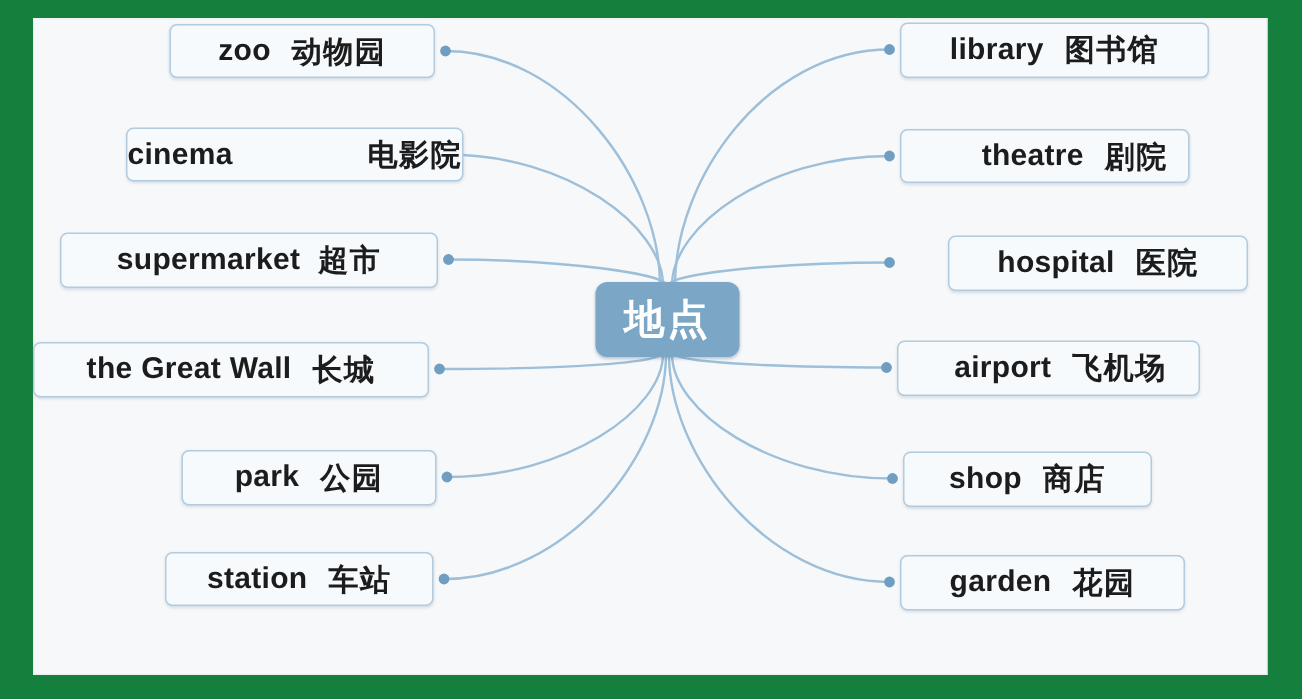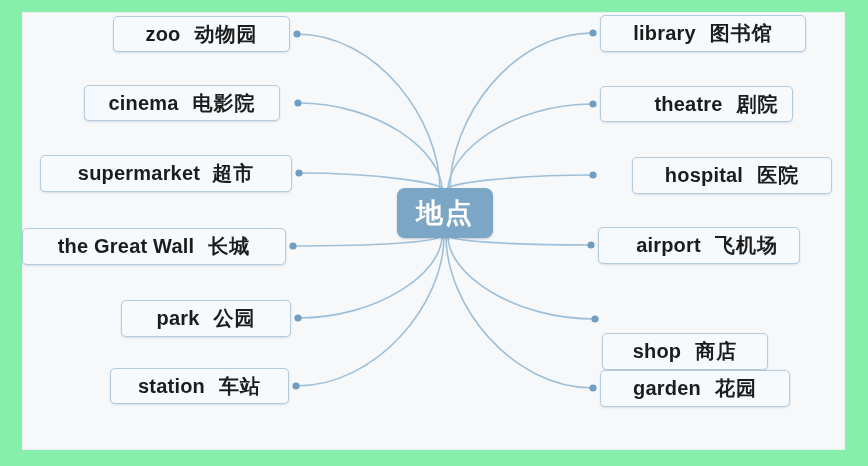--- a/index.html
+++ b/index.html
@@ -5,21 +5,21 @@
   html, body {
     margin: 0;
     padding: 0;
     background: #ffffff;
     font-family: "Liberation Sans", sans-serif;
   }
   .stage {
     position: relative;
     width: 868px;
     height: 466px;
-    background: #86efac;
+    background: #15803d;
     overflow: hidden;
   }
   .canvas {
     position: absolute;
     left: 22px;
     top: 12px;
     width: 823px;
     height: 438px;
     background: #f7f8f9;
     border: 1px solid #eef0f2;
@@ -67,31 +67,31 @@
     box-shadow: 0 1px 2px rgba(80, 110, 140, 0.35);
     color: #ffffff;
     font-weight: 700;
     font-size: 27px;
     letter-spacing: 2px;
     cursor: default;
     text-align: right;
   }
   
   .n-zoo         { left: 113px; top: 16px;  width: 177px; height: 36px; }
-  .n-cinema      { left: 84px;  top: 85px;  width: 196px; height: 36px; }
+  .n-cinema      { left: 84px;  top: 85px;  width: 225px; height: 36px; justify-content: space-between; }
   .n-supermarket { left: 40px;  top: 155px; width: 252px; height: 37px; gap: 12px; }
   .n-greatwall   { left: 22px;  top: 228px; width: 264px; height: 37px; }
   .n-park        { left: 121px; top: 300px; width: 170px; height: 37px; }
   .n-station     { left: 110px; top: 368px; width: 179px; height: 36px; }
   
   .n-library     { left: 600px; top: 15px;  width: 206px; height: 37px; }
   .n-theatre     { left: 600px; top: 86px;  width: 193px; height: 36px; padding-left: 40px; }
   .n-hospital    { left: 632px; top: 157px; width: 200px; height: 37px; }
   .n-airport     { left: 598px; top: 227px; width: 202px; height: 37px; padding-left: 16px; }
-  .n-shop        { left: 602px; top: 301px; width: 166px; height: 37px; margin-top: 32px; }
+  .n-shop        { left: 602px; top: 301px; width: 166px; height: 37px; }
   .n-garden      { left: 600px; top: 370px; width: 190px; height: 37px; }
 </style>
 </head>
 <body>
 
 <div class="stage">
   <div class="canvas"></div>
 
   <svg class="links" viewBox="0 0 868 466" xmlns="http://www.w3.org/2000/svg">
     <g fill="none" stroke="#9dbfd9" stroke-width="1.6" stroke-linecap="round">

